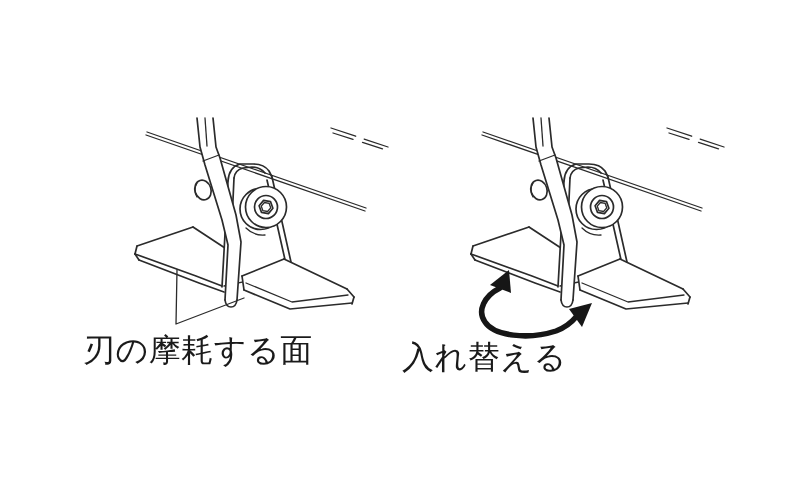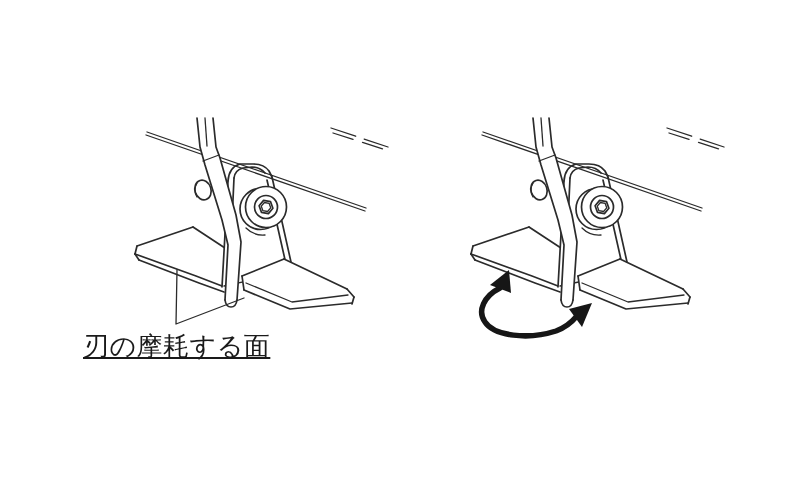--- a/index.html
+++ b/index.html
@@ -5,21 +5,21 @@
   html,body{margin:0;padding:0;background:#fff;}
   .stage{position:relative;width:800px;height:495px;background:var(--color-background,#fff);overflow:hidden;}
   svg.diagram{position:absolute;left:0;top:0;}
   .ln{fill:none;stroke:var(--color-line,#2b2b2b);stroke-width:1.7;stroke-linecap:round;stroke-linejoin:round;}
   .ln-thin{stroke-width:1.3;}
   .wf{fill:#fff;stroke:none;}
   .wfl{fill:#fff;stroke:var(--color-line,#2b2b2b);stroke-width:1.7;stroke-linejoin:round;}
   .arrow-stroke{fill:none;stroke:var(--color-arrow,#161616);stroke-width:5.5;stroke-linecap:round;}
   .arrow-head{fill:var(--color-arrow,#161616);stroke:none;}
   .caption{position:absolute;font-family:"DejaVu Serif","Liberation Serif",serif;
-           font-size:26px;color:var(--color-text,#1a1a1a);letter-spacing:0.5px;white-space:nowrap;text-decoration:underline;}
+           font-size:32px;color:var(--color-text,#1a1a1a);letter-spacing:0.5px;white-space:nowrap;}
   .caption-left{left:83px;top:329px;}
   .caption-right{left:402px;top:336px;}
 </style>
 </head>
 <body>
 
 <div class="stage">
 
   <svg class="diagram" width="800" height="495" viewBox="0 0 800 495">
     <defs>
@@ -97,14 +97,15 @@
 
     <g>
       <path class="arrow-stroke" d="M500,288 C484,296 477,311 485,322 C494,336 528,340 556,331 C564,328 571,323 576,317"></path>
       <polygon class="arrow-head" points="509,270 490,285 511,293"></polygon>
       <polygon class="arrow-head" points="592,303 569,309 582,327"></polygon>
     </g>
   </svg>
 
   <div class="caption caption-left">刃の摩耗する面</div>
 
+  <div class="caption caption-right">入れ替える</div>
 
 </div>
 
 </body></html>

